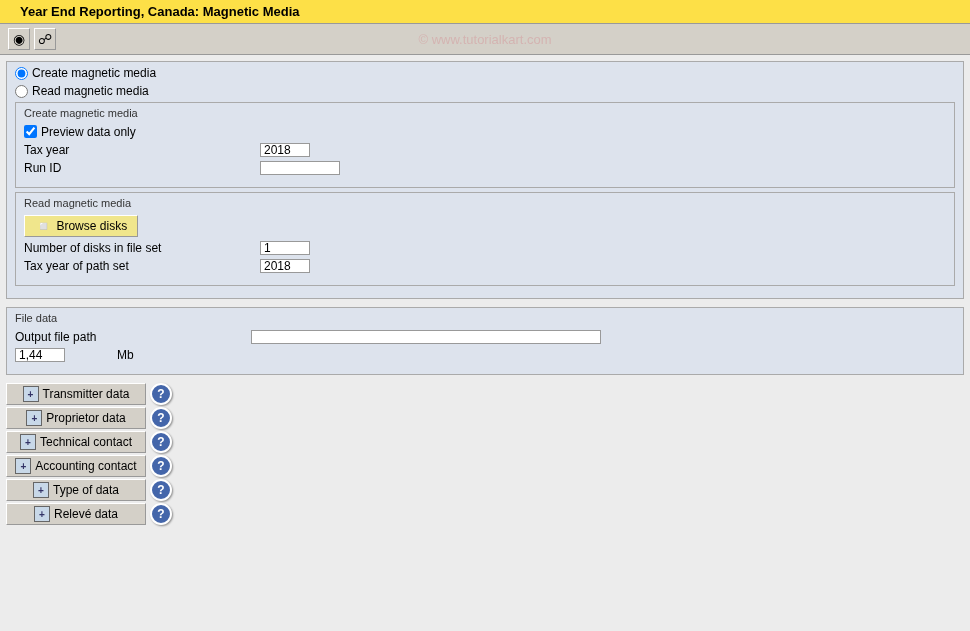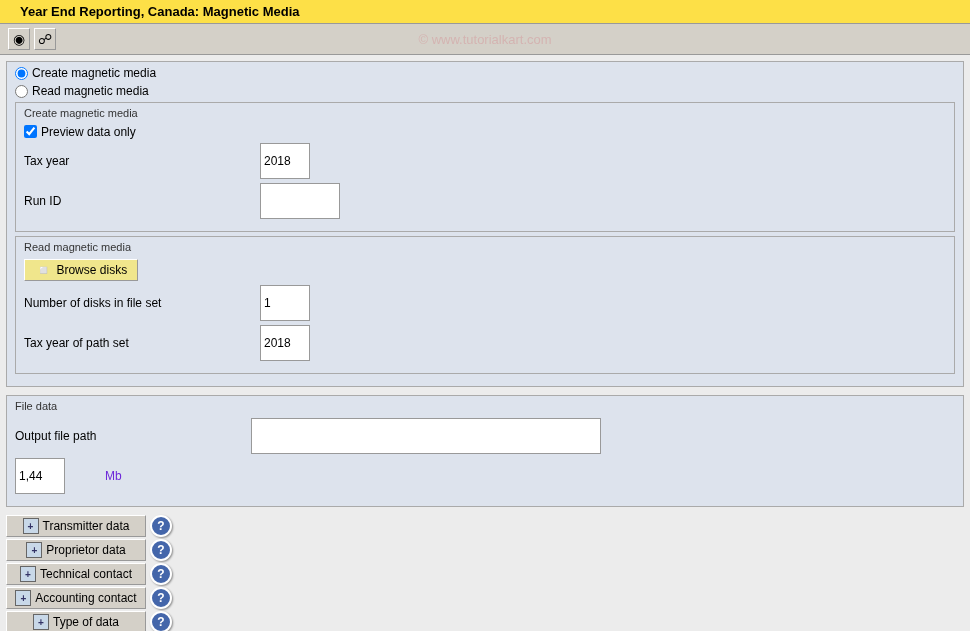--- a/index.html
+++ b/index.html
@@ -99,21 +99,21 @@
     }
     .field-label {
       min-width: 200px;
       color: #000;
     }
     .field-input {
       border: 1px solid #999;
       background: #fff;
       padding: 1px 3px;
       font-size: 12px;
-      height: 36px;
+      height: 14px;
     }
     .field-input-small {
       width: 50px;
     }
     .field-input-medium {
       width: 80px;
     }
     .field-input-large {
       width: 350px;
     }
@@ -125,22 +125,22 @@
       padding: 2px 10px;
       cursor: pointer;
       font-size: 12px;
       display: flex;
       align-items: center;
       gap: 4px;
       min-width: 110px;
       justify-content: center;
     }
     .mb-label {
-      margin-left: 4px;
-      color: #6d28d9;
+      margin-left: 16px;
+      color: #000000;
     }
     .buttons-section {
       margin-top: 4px;
       display: flex;
       flex-direction: column;
       gap: 2px;
     }
     .btn-row {
       display: flex;
       align-items: center;

